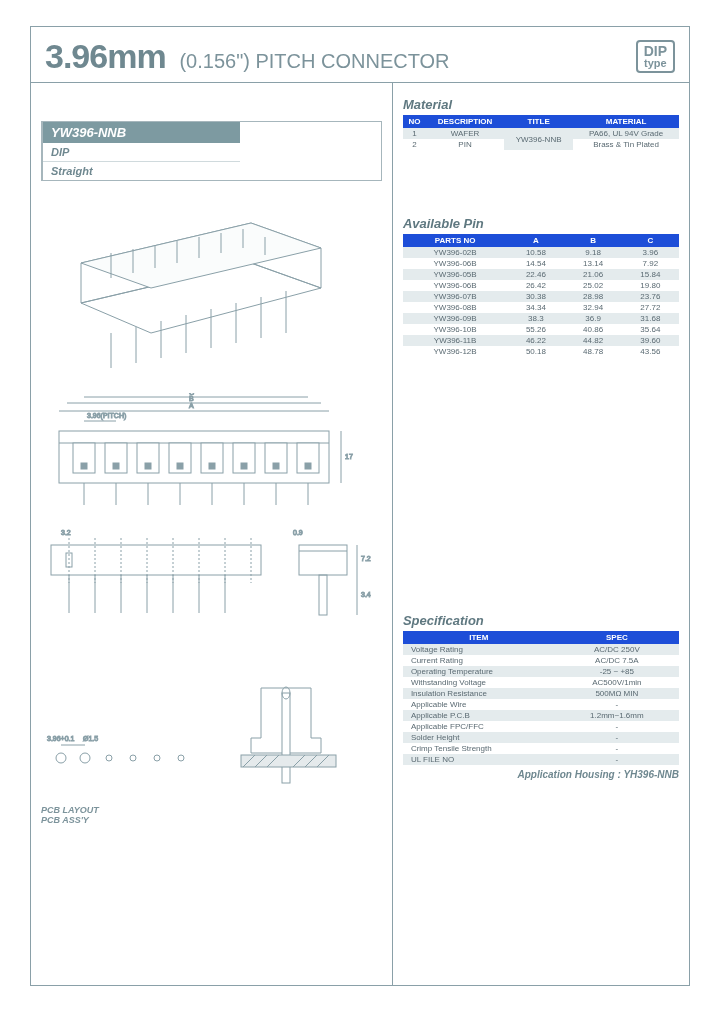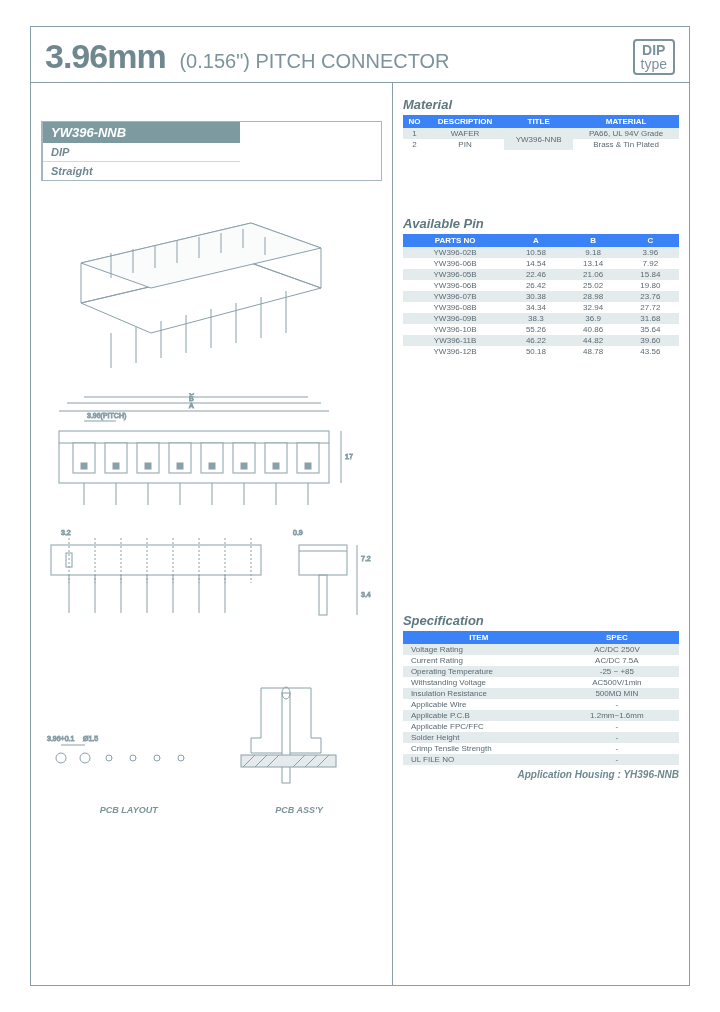--- a/index.html
+++ b/index.html
@@ -47,21 +47,21 @@
   .dip-badge {
     border: 2px solid #7c939b;
     border-radius: 4px;
     padding: 2px 6px;
     font-size: 14px;
     font-weight: 700;
     color: #7c939b;
     line-height: 1;
     text-align: center;
   }
-  .dip-badge small { display:block; font-size:14px; font-weight:400;}
+  .dip-badge small { display:block; font-size:11px; font-weight:700;}
   .body {
     flex: 1;
     display: flex;
   }
   .col-left {
     width: 55%;
     border-right: 1px solid #8aa0a8;
     padding: 10px;
     box-sizing: border-box;
     position: relative;
@@ -119,21 +119,21 @@
     color: #5f7880;
     margin: 6px 0 3px 0;
   }
   table.data {
     width: 100%;
     border-collapse: collapse;
     font-size: 8px;
     color: #5a6a72;
   }
   table.data th {
-    background: #3b82f6;
+    background: #1d4ed8;
     color: #fff;
     font-weight: 700;
     padding: 2px 3px;
     text-align: center;
     font-size: 8px;
   }
   table.data td {
     padding: 1px 4px;
     text-align: center;
   }
@@ -150,20 +150,21 @@
     margin-top: 4px;
   }
   .pcb-labels {
     display:flex;
     justify-content: space-around;
     font-style: italic;
     font-size: 9px;
     color: #7c939b;
     margin-top: 2px;
     font-weight:700;
+    flex-direction:column;
   }
 </style>
 </head>
 <body>
 
 <div class="page">
   <div class="sheet">
     <div class="header">
       <div>
         <span class="title-big">3.96mm</span>

